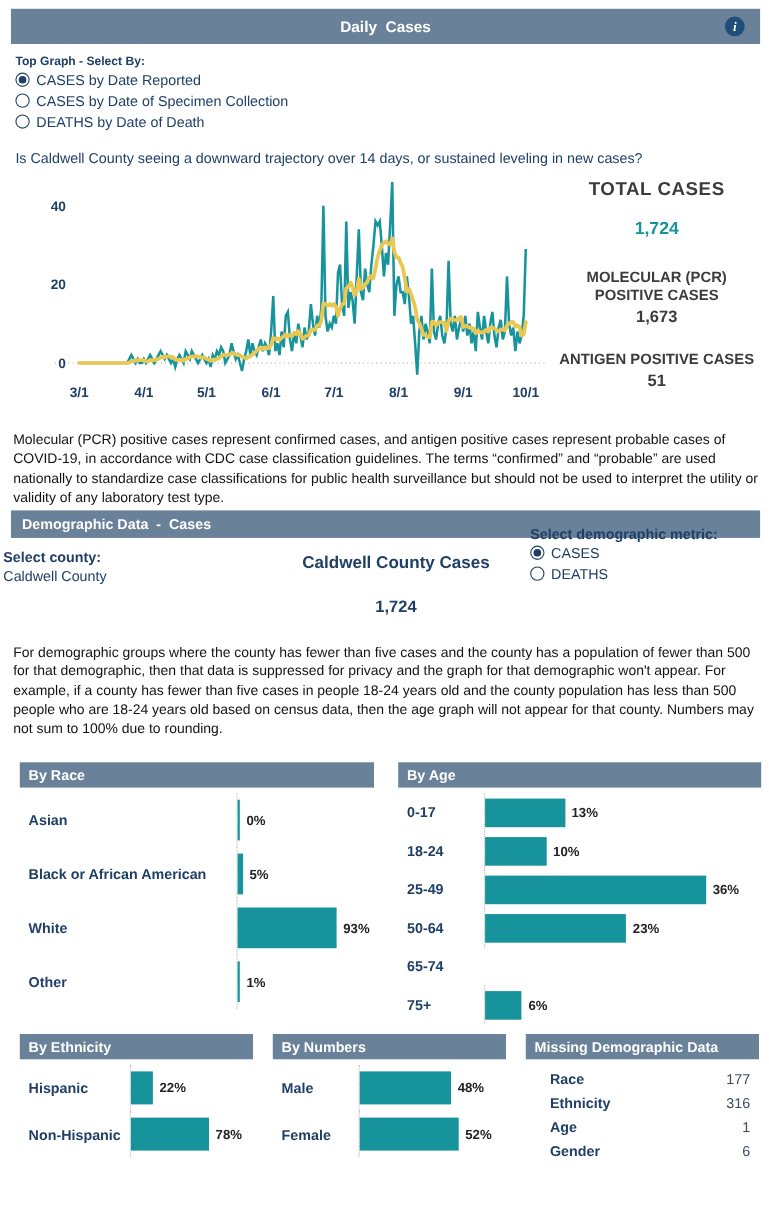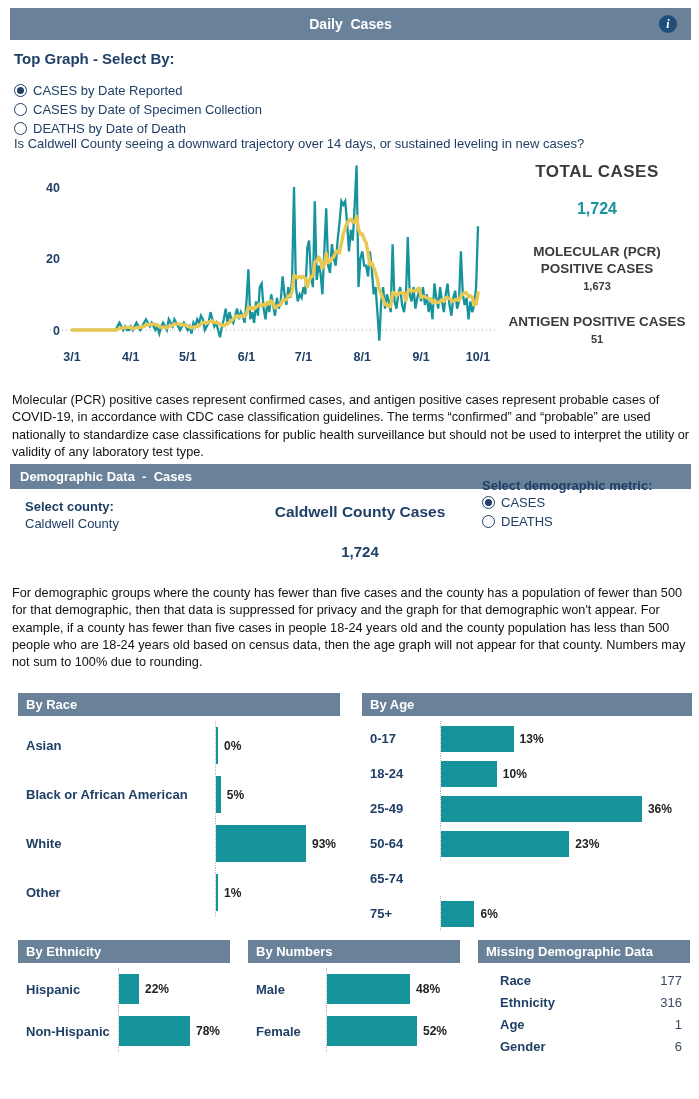--- a/index.html
+++ b/index.html
@@ -10,45 +10,45 @@
   .abs{position:absolute;}
   
   .header-bar{left:10px;top:8px;width:681px;height:32px;background:var(--slate);
     display:flex;align-items:center;justify-content:center;}
   .header-title{color:#fff;font-weight:bold;font-size:14px;white-space:pre;}
   .info-icon{position:absolute;right:14px;top:7px;width:18px;height:18px;border-radius:50%;
     background:#1f4e79;color:#fff;display:flex;align-items:center;justify-content:center;
     font:italic bold 12px "Liberation Serif",serif;cursor:pointer;}
   
   .top-controls{left:14px;top:50px;}
-  .controls-label{font-weight:bold;color:var(--navy);font-size:15px;margin-bottom:16px;}
+  .controls-label{font-weight:bold;color:var(--navy);font-size:11px;margin-bottom:3px;}
   .radio-row{display:flex;align-items:center;margin-bottom:4px;cursor:pointer;}
   .radio{width:11px;height:11px;border:1.6px solid var(--navy);border-radius:50%;
     display:inline-block;position:relative;flex:none;margin-right:6px;background:#fff;}
   .radio.sel::after{content:'';position:absolute;inset:2px;background:var(--navy);border-radius:50%;}
   .radio-text{color:var(--navy);font-size:13px;}
   .question{left:14px;top:136px;color:var(--navy);font-size:13px;}
   
   .chart-wrap{left:10px;top:150px;width:490px;height:230px;}
   svg text{font-weight:bold;font-size:12.5px;fill:var(--navy);font-family:"Liberation Sans",sans-serif;}
   
   .stats{left:502px;top:162px;width:190px;text-align:center;}
   .stat-title{font-weight:bold;font-size:17px;color:#3b3b3b;letter-spacing:.5px;}
   .stat-teal{font-weight:bold;font-size:16px;color:var(--teal);margin:18px 0 26px 0;}
   .stat-sub{font-weight:bold;font-size:13.5px;color:#3b3b3b;white-space:pre-line;line-height:1.25;}
-  .stat-num{font-weight:bold;font-size:11px;color:#3b3b3b;margin:2px 0 22px 0;}
+  .stat-num{font-weight:bold;font-size:15px;color:#3b3b3b;margin:2px 0 22px 0;}
   
   .note{left:12px;width:678px;font-size:12.7px;line-height:1.36;color:#111;}
   .note1{top:392px;}
   .note2{top:585px;}
   
   .demo-header{left:10px;top:464px;width:681px;height:25px;background:var(--slate);
     display:flex;align-items:center;}
   .demo-header span{color:#fff;font-weight:bold;font-size:13px;padding-left:10px;white-space:pre;}
-  .sel-county{left:25px;top:499px;}
+  .sel-county{left:3px;top:499px;}
   .sel-label{font-weight:bold;color:var(--navy);font-size:13px;margin-bottom:2px;}
   .sel-value{color:var(--navy);font-size:13px;cursor:pointer;}
   .center-col{left:230px;top:503px;width:260px;text-align:center;}
   .center-title{font-weight:bold;color:var(--navy);font-size:15.5px;}
   .center-value{font-weight:bold;color:var(--navy);font-size:15px;margin-top:22px;}
   .metric-col{left:482px;top:478px;text-align:center;}
   
   .panel-header{background:var(--slate);color:#fff;font-weight:bold;font-size:13px;
     height:23px;display:flex;align-items:center;padding-left:8px;}
   .race-panel{left:18px;top:693px;width:322px;}

